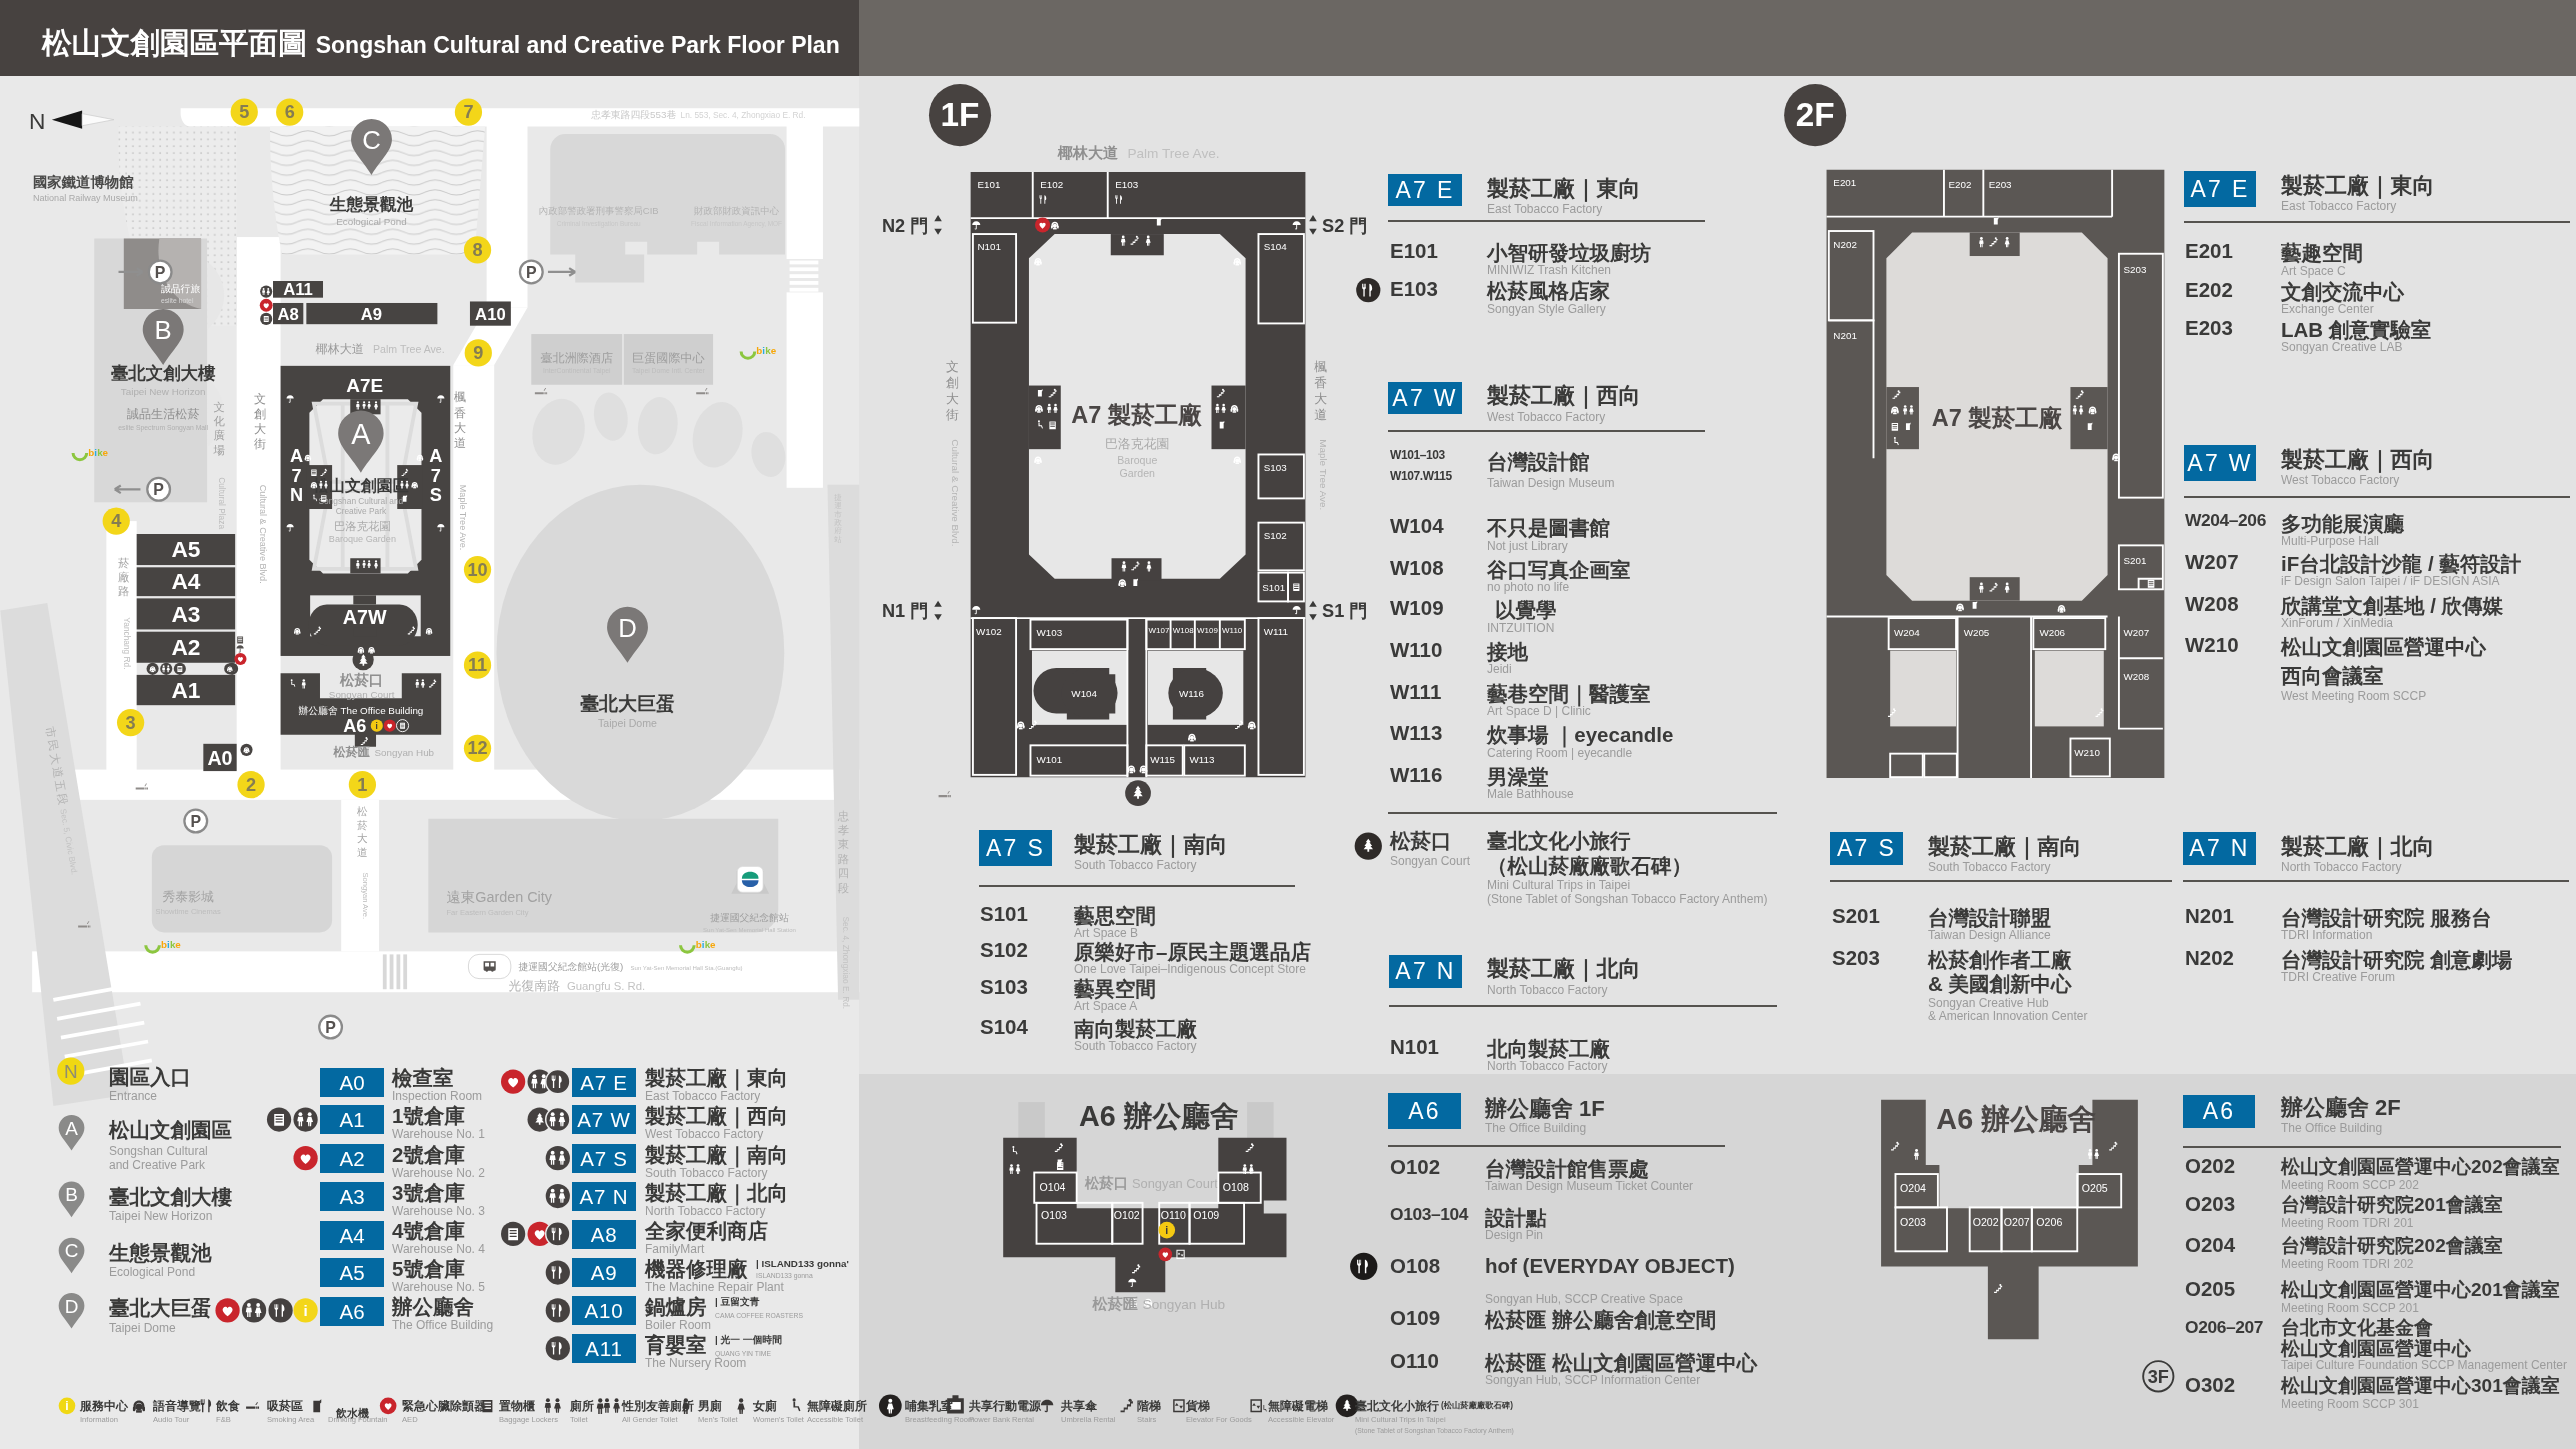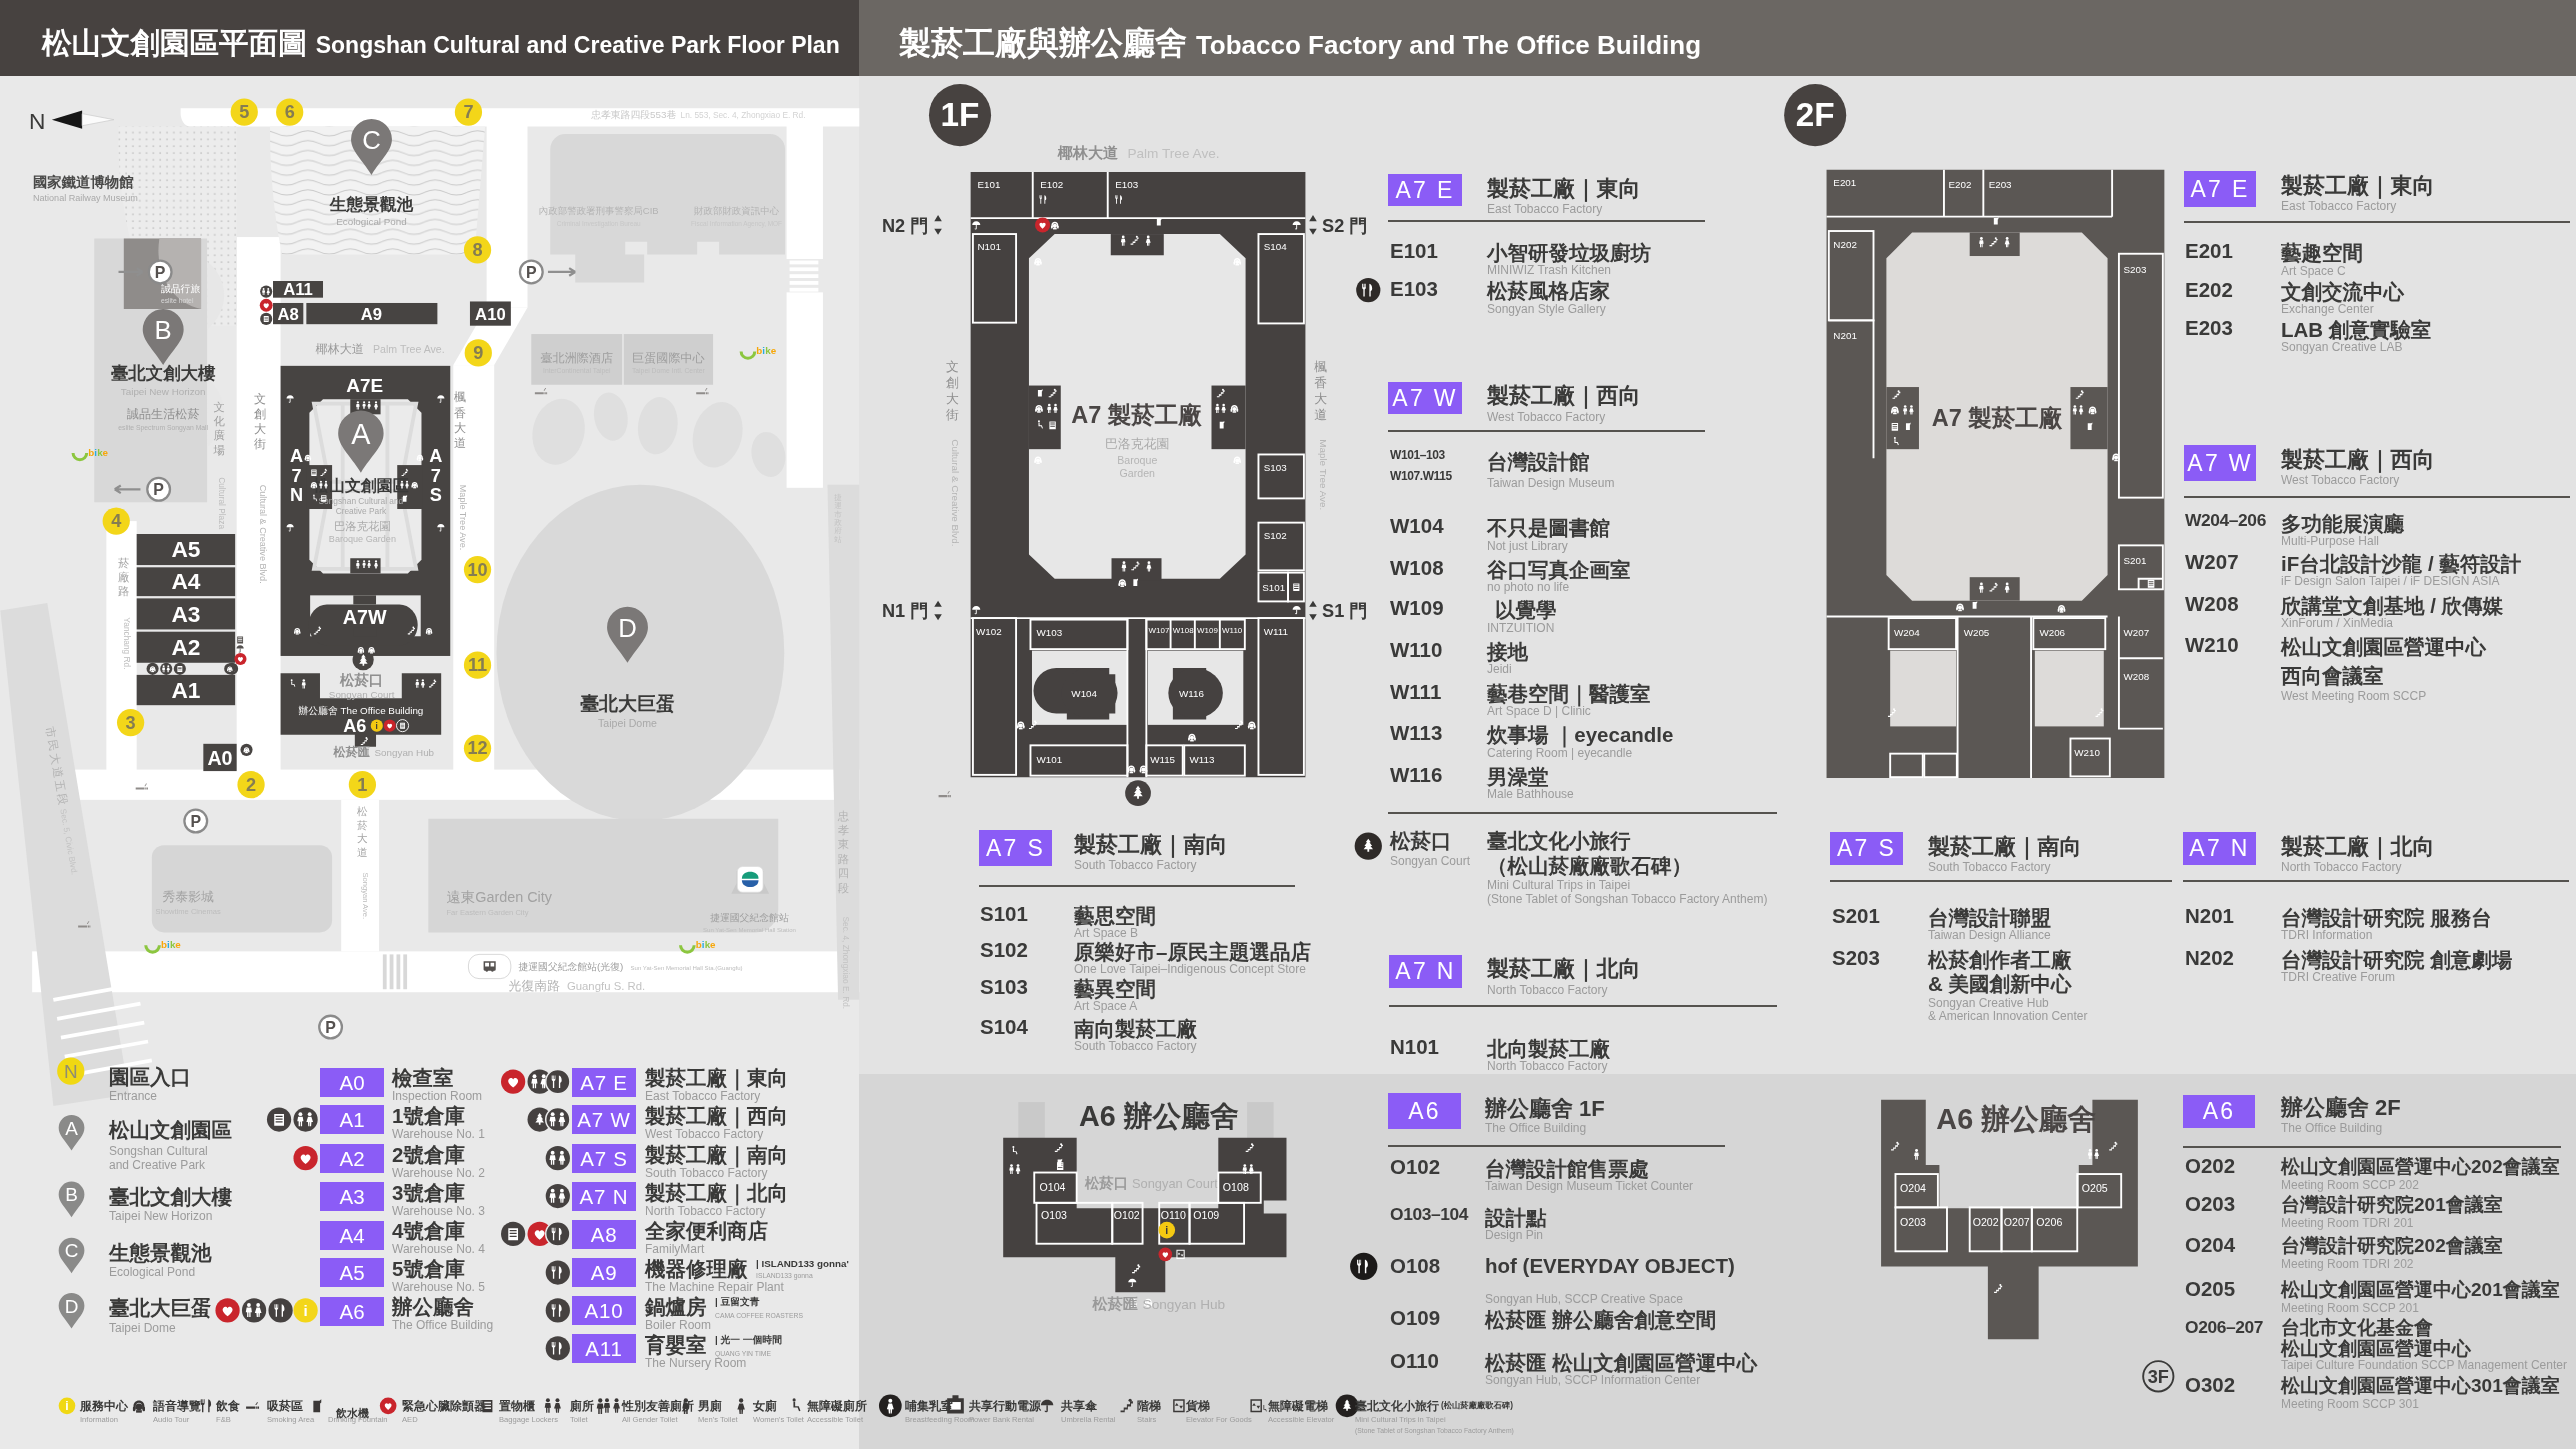--- a/index.html
+++ b/index.html
@@ -1,20 +1,20 @@
 <!DOCTYPE html>
 <html style="font-size:12px"><head>
 <meta charset="utf-8">
 <style>
 html,body{margin:0;padding:0;}
 body{width:2576px;height:1449px;font-family:"Liberation Sans",sans-serif;position:relative;overflow:hidden;background:#e9e9e9;}
 #page{position:absolute;left:0;top:0;width:2576px;height:1449px;}
 .abs{position:absolute;}
 svg{display:block;}
-.sec{position:absolute;background:#8b5cf6;color:#fff;text-align:center;font-weight:normal;}
+.sec{position:absolute;background:#0369a1;color:#fff;text-align:center;font-weight:normal;}
 .st{position:absolute;font-size:22px;font-weight:bold;color:#3a3a39;white-space:nowrap;}
 .se{position:absolute;font-size:12px;color:#9b9b9b;white-space:nowrap;}
 .hr{position:absolute;height:1.5px;background:#55534f;}
 .cd{position:absolute;font-size:20.5px;font-weight:bold;color:#3a3a39;white-space:nowrap;}
 .zt{position:absolute;font-size:20.5px;font-weight:bold;color:#3a3a39;white-space:nowrap;}
 .et{position:absolute;font-size:12px;color:#9b9b9b;white-space:nowrap;}
 
 </style>
 </head>
 <body>
@@ -23,21 +23,20 @@
   <div class="abs" style="left:859px;top:0;width:1717px;height:1449px;background:#e3e3e3;"></div>
 
   <div class="abs" style="left:859px;top:1074px;width:1717px;height:375px;background:#d6d6d6;"></div>
 
   <div class="abs" style="left:0;top:0;width:859px;height:76px;background:#474240;"></div>
 
   <div class="abs" style="left:42px;top:24px;color:#fff;font-size:29.5px;font-weight:bold;white-space:nowrap;">松山文創園區平面圖 <span style="font-size:23px;font-weight:bold;">Songshan Cultural and Creative Park Floor Plan</span></div>
 
   <div class="abs" style="left:859px;top:0;width:1717px;height:76px;background:#6b6763;"></div>
 
-  <div class="abs" style="left:899px;top:22px;color:#fff;font-size:32px;font-weight:bold;white-space:nowrap;">製菸工廠與辦公廳舍 <span style="font-size:26px;font-weight:bold;">Tobacco Factory and The Office Building</span></div>
 
   <svg id="art" class="abs" style="left:0;top:0;" width="2576" height="1449" viewBox="0 0 3400 1913">
   <defs>
     <pattern id="dots" width="9" height="9" patternUnits="userSpaceOnUse">
           <rect width="9" height="9" fill="#ececec"></rect>
           <rect x="3" y="3" width="2.2" height="2.2" fill="#c9c9c9"></rect>
         </pattern>
     <pattern id="waves" width="56" height="13" patternUnits="userSpaceOnUse">
           <rect width="56" height="13" fill="#f2f2f2"></rect>
           <path d="M0 7 q14 -7 28 0 t28 0" stroke="#c9c9c9" stroke-width="1.4" fill="none"></path>

